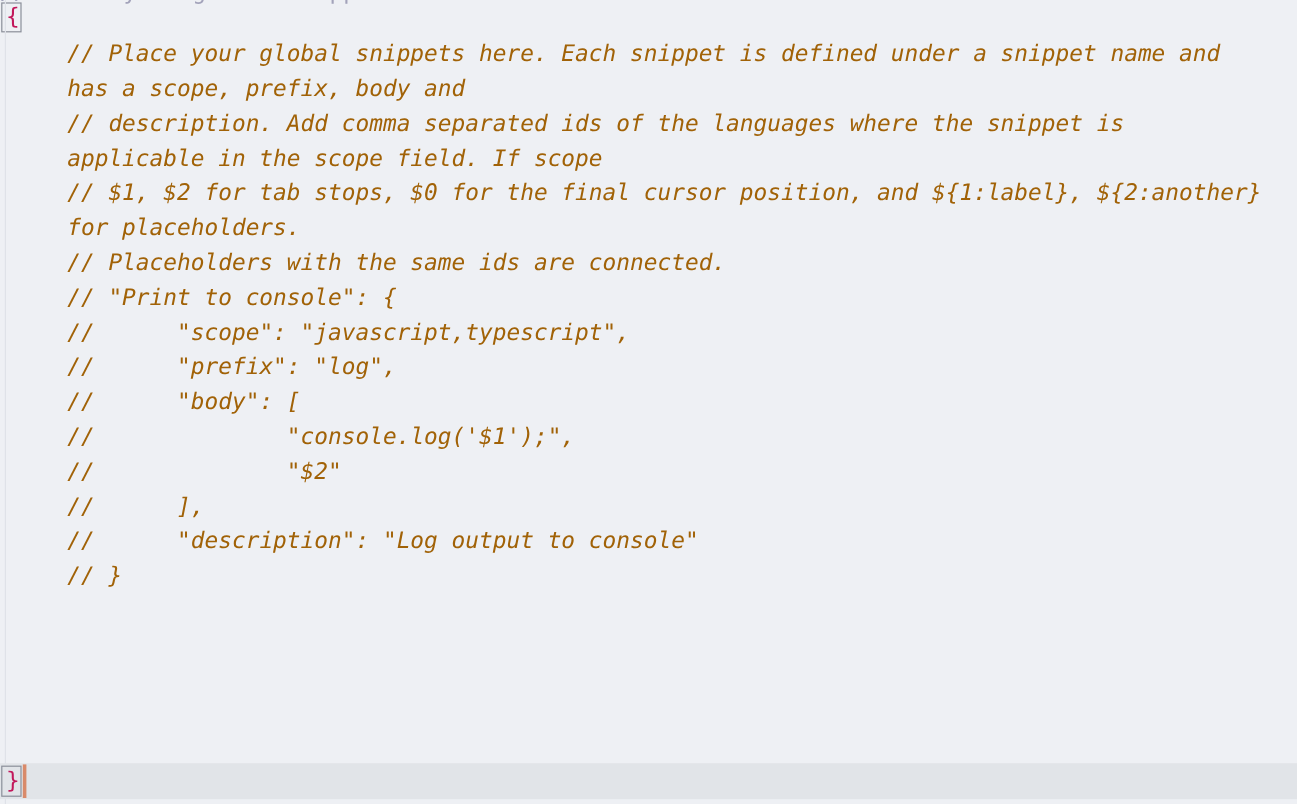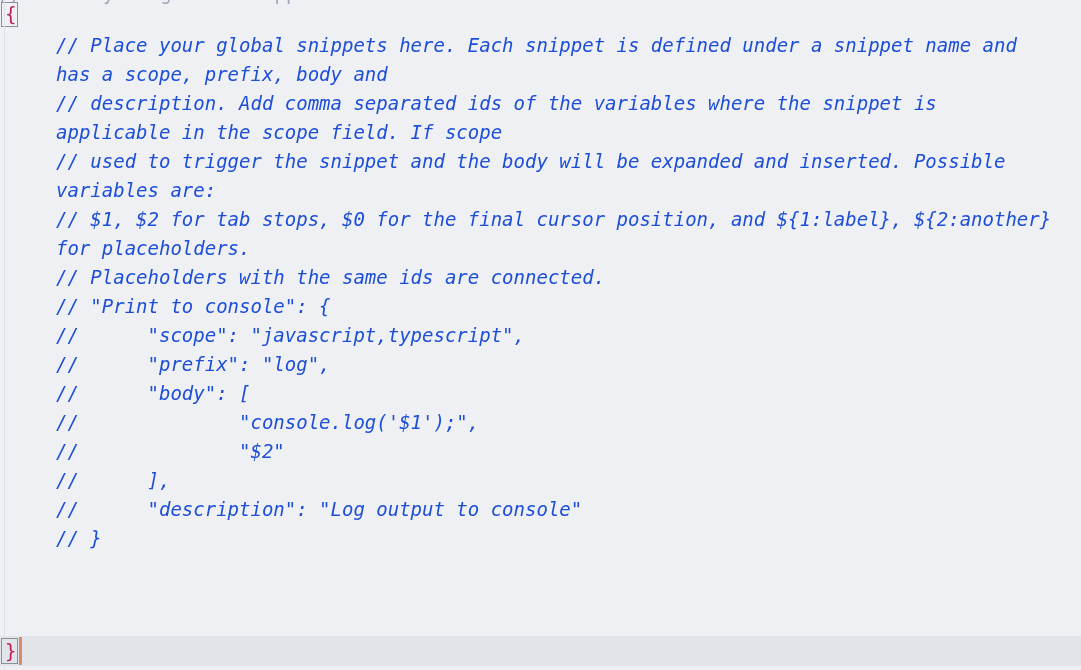--- a/index.html
+++ b/index.html
@@ -72,21 +72,21 @@
     width: 17px;
     height: 25px;
   }
   .open-brace-box .brace {
     position: absolute;
     left: 3px;
     top: -3px;
   }
 
   .comment {
-    color: #1d4ed8;
+    color: #a16207;
     font-style: italic;
     font-size: 19px;
     line-height: 29px;
     white-space: pre-wrap;
     font-family: "DejaVu Sans Mono", "Liberation Mono", monospace;
   }
 
   .comment-block {
     position: absolute;
     left: 56px;
@@ -152,22 +152,21 @@
   <div class="line-clip">
     <span class="inner">// Place your global snippets here.</span>
   </div>
 
   <div class="bracket-box open-brace-box">
     <span class="brace">{</span>
   </div>
 
   <div class="comment-block">
     <span class="comment cmt-row">// Place your global snippets here. Each snippet is defined under a snippet name and has a scope, prefix, body and</span>
-    <span class="comment cmt-row">// description. Add comma separated ids of the variables where the snippet is applicable in the scope field. If scope</span>
-    <span class="comment cmt-row">// used to trigger the snippet and the body will be expanded and inserted. Possible variables are:</span>
+    <span class="comment cmt-row">// description. Add comma separated ids of the languages where the snippet is applicable in the scope field. If scope</span>
     <span class="comment cmt-row">// $1, $2 for tab stops, $0 for the final cursor position, and ${1:label}, ${2:another} for placeholders.</span>
     <span class="comment cmt-row">// Placeholders with the same ids are connected.</span>
     <span class="comment cmt-row">// "Print to console": {</span>
     <span class="comment cmt-row">// 	"scope": "javascript,typescript",</span>
     <span class="comment cmt-row">// 	"prefix": "log",</span>
     <span class="comment cmt-row">// 	"body": [</span>
     <span class="comment cmt-row">// 		"console.log('$1');",</span>
     <span class="comment cmt-row">// 		"$2"</span>
     <span class="comment cmt-row">// 	],</span>
     <span class="comment cmt-row">// 	"description": "Log output to console"</span>

